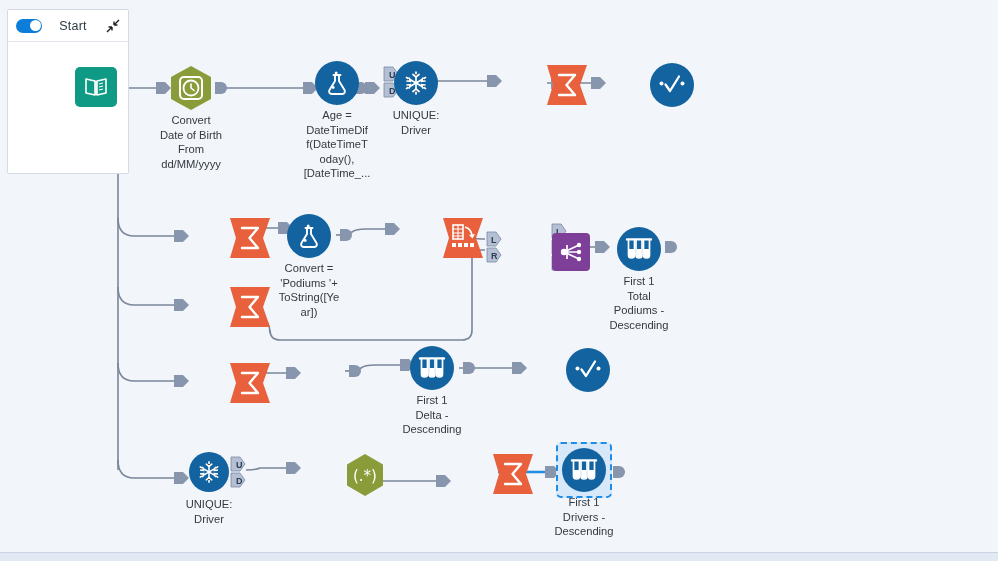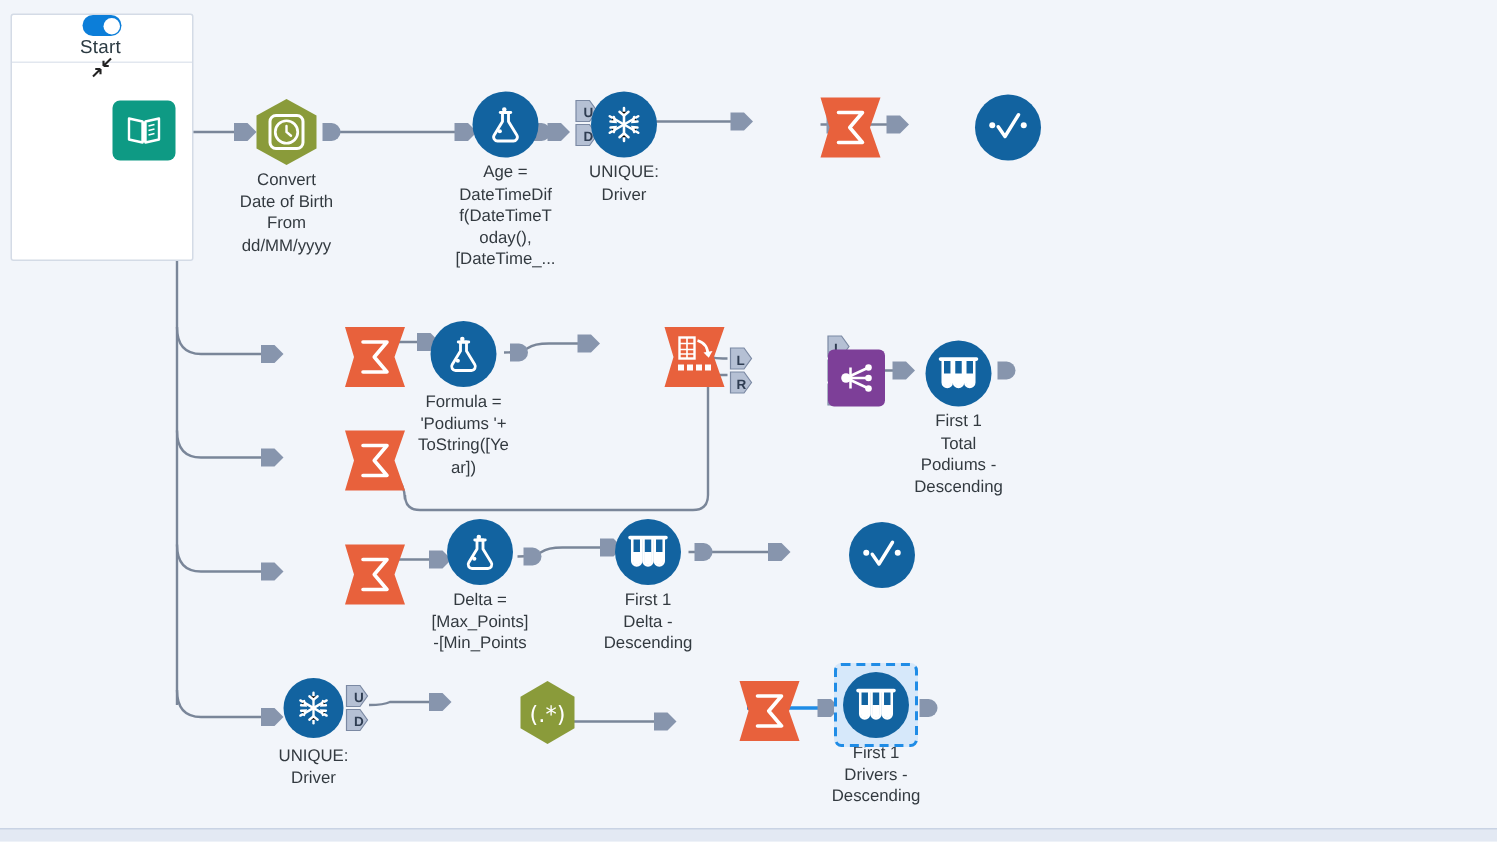--- a/index.html
+++ b/index.html
@@ -30,21 +30,20 @@
     background: #ffffff;
     border: 1px solid #d4dbe6;
     border-radius: 2px;
   }
   #start-header {
     height: 32px; width: 100%;
     border-bottom: 1px solid #e2e7ef;
     display: flex; align-items: center;
     padding: 0 8px;
     position: relative;
-    flex-direction: column;
   }
   .toggle {
     width: 26px; height: 14px; border-radius: 7px;
     background: #0c7ed9; position: relative; flex: none;
     cursor: pointer;
   }
   .toggle::after {
     content: ""; position: absolute; right: 1.5px; top: 1.5px;
     width: 11px; height: 11px; border-radius: 50%; background: #fff;
   }
@@ -356,21 +355,21 @@
     <div class="glyphwrap">
       <div class="circle-ic">
         <svg width="26" height="26" viewBox="0 0 26 26">
           <path d="M11 5 L11 11 L5.5 20 A2.6 2.6 0 0 0 7.8 24 L18.2 24 A2.6 2.6 0 0 0 20.5 20 L15 11 L15 5 Z" fill="none" stroke="#fff" stroke-width="1.9" stroke-linejoin="round"></path>
           <path d="M9.5 5 L16.5 5" stroke="#fff" stroke-width="1.9" stroke-linecap="round"></path>
           <circle cx="12.2" cy="3" r="1.5" fill="#fff"></circle>
           <circle cx="9.2" cy="17.5" r="1.4" fill="#fff"></circle>
         </svg>
       </div>
     </div>
-    <div class="label">Formula =
+    <div class="label">Convert =
 'Podiums '+
 ToString([Ye
 ar])</div>
   </div>
 
   <div class="node" style="left:403px; top:215px;">
     <div class="glyphwrap">
       <svg class="flag-ic" viewBox="0 0 42 44">
         <path d="M1 2 L41 2 L34 22 L41 42 L1 42 L7 22 Z" fill="#e8613c"></path>
         <rect x="11" y="9" width="10" height="14" fill="none" stroke="#fff" stroke-width="1.6"></rect>
@@ -439,35 +438,20 @@
   <div class="node" style="left:190px; top:360px;">
     <div class="glyphwrap">
       <svg class="flag-ic" viewBox="0 0 42 44">
         <path d="M1 2 L41 2 L34 22 L41 42 L1 42 L7 22 Z" fill="#e8613c"></path>
         <path d="M13 12 L29 12 L20.5 22 L29 32 L13 32" fill="none" stroke="#fff" stroke-width="2.4" stroke-linejoin="round" stroke-linecap="round"></path>
       </svg>
     </div>
     <div class="label"></div>
   </div>
 
-  <div class="node" style="left:260px; top:345px;">
-    <div class="glyphwrap">
-      <div class="circle-ic">
-        <svg width="26" height="26" viewBox="0 0 26 26">
-          <path d="M11 5 L11 11 L5.5 20 A2.6 2.6 0 0 0 7.8 24 L18.2 24 A2.6 2.6 0 0 0 20.5 20 L15 11 L15 5 Z" fill="none" stroke="#fff" stroke-width="1.9" stroke-linejoin="round"></path>
-          <path d="M9.5 5 L16.5 5" stroke="#fff" stroke-width="1.9" stroke-linecap="round"></path>
-          <circle cx="12.2" cy="3" r="1.5" fill="#fff"></circle>
-          <circle cx="9.2" cy="17.5" r="1.4" fill="#fff"></circle>
-        </svg>
-      </div>
-    </div>
-    <div class="label">Delta =
-[Max_Points]
--[Min_Points</div>
-  </div>
 
   <div class="node" style="left:372px; top:345px;">
     <div class="glyphwrap">
       <div class="circle-ic">
         <svg width="28" height="24" viewBox="0 0 28 24">
           <g fill="none" stroke="#fff" stroke-width="1.7">
             <path d="M3.5 3 L3.5 18 a3 3 0 0 0 6 0 L9.5 3"></path>
             <path d="M11 3 L11 18 a3 3 0 0 0 6 0 L17 3"></path>
             <path d="M18.5 3 L18.5 18 a3 3 0 0 0 6 0 L24.5 3"></path>
           </g>

